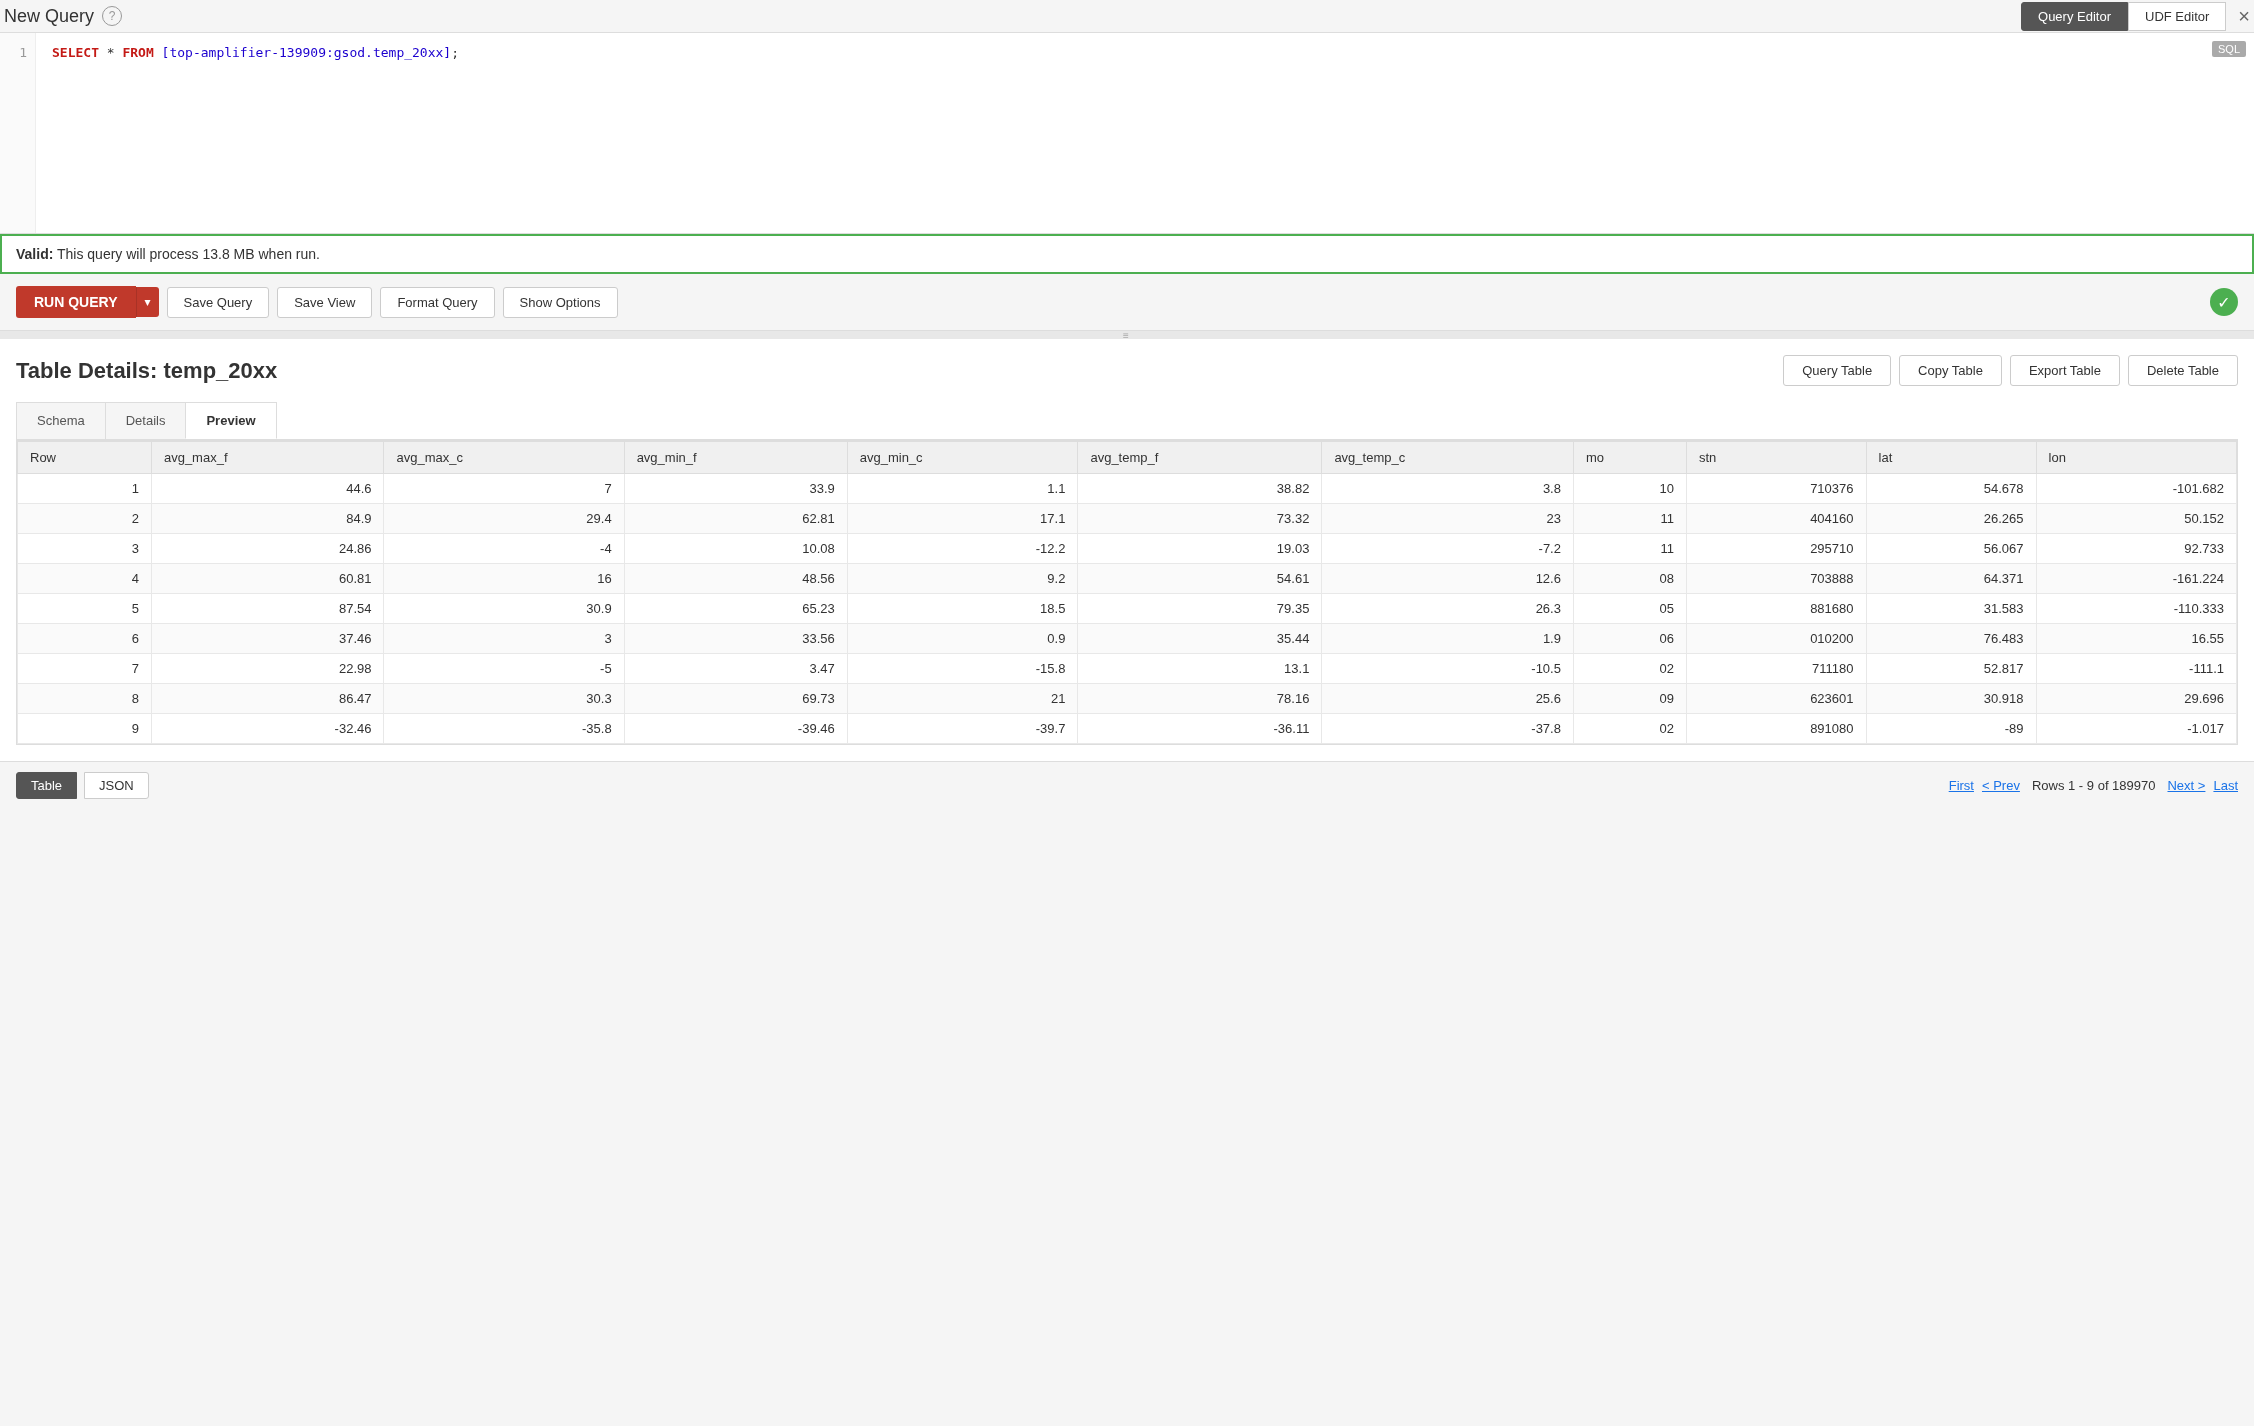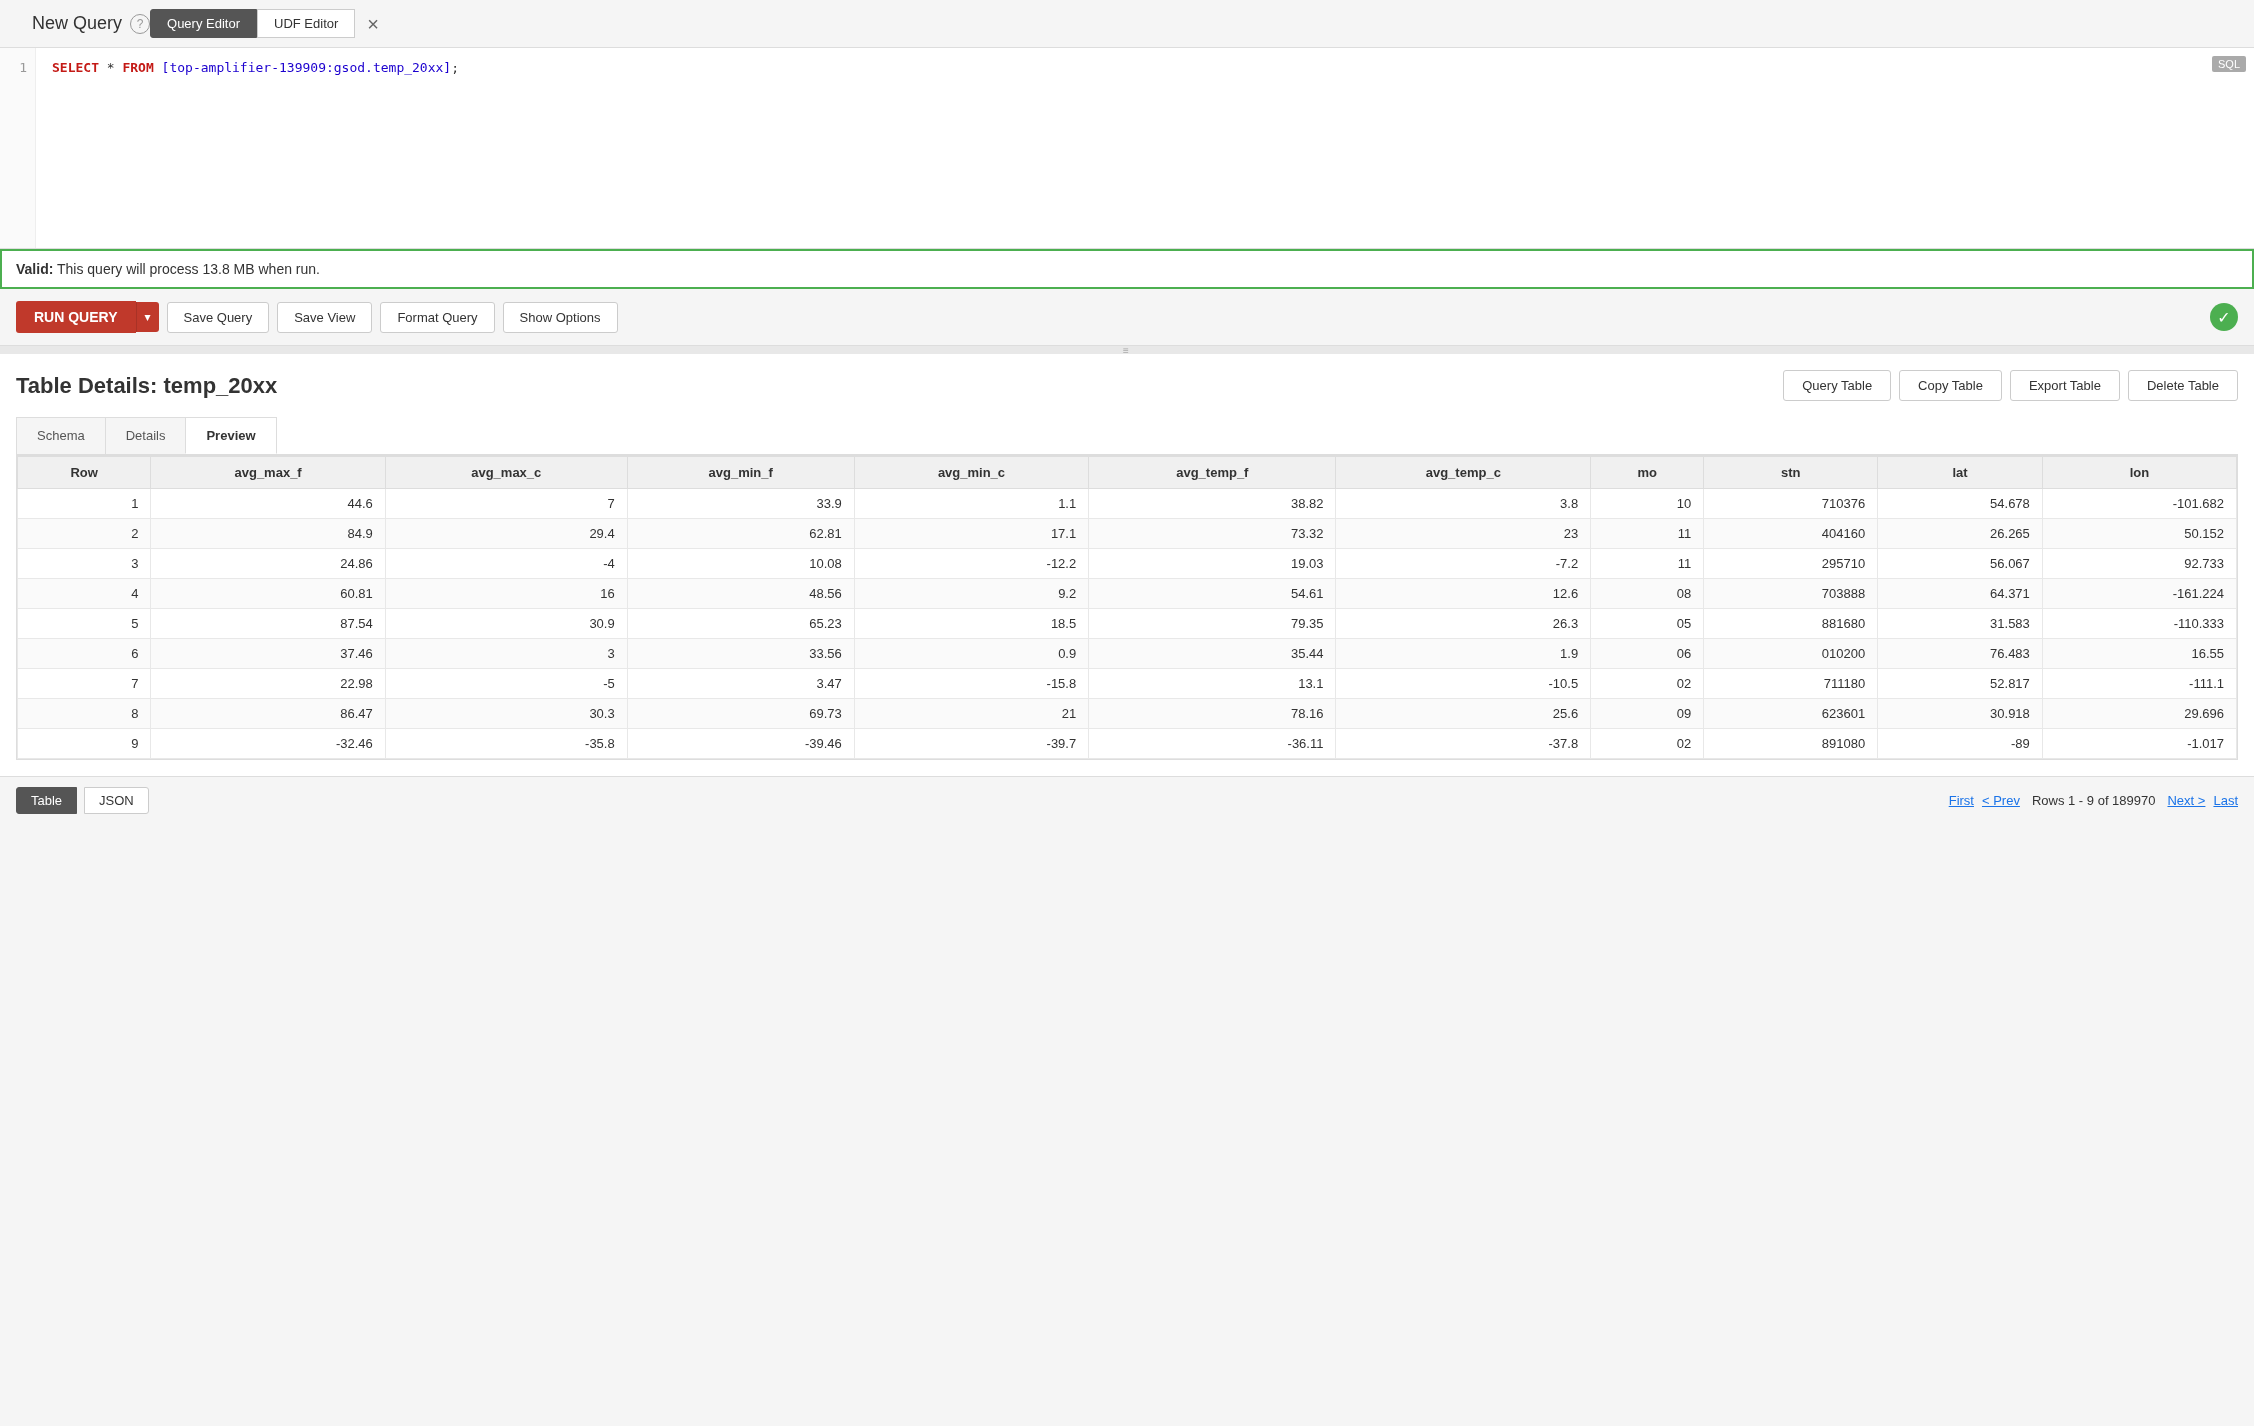--- a/index.html
+++ b/index.html
@@ -1,24 +1,24 @@
 <!DOCTYPE html>
 <html><head>
   <meta charset="utf-8">
   <style>
     * { box-sizing: border-box; margin: 0; padding: 0; }
     body { font-family: Arial, sans-serif; font-size: 14px; color: #333; background: #f5f5f5; }
 
     
     .header {
-      display: flex; align-items: center; justify-content: flex-start;
-      padding: 8px 32px;
+      display: flex; align-items: center; justify-content: space-between;
+      padding: 8px 4px;
       background: #f5f5f5;
       border-bottom: 1px solid #ddd;
-      height: 48px;
+      height: 33px;
     }
     .header-left { display: flex; align-items: center; gap: 8px; }
     .header-title { font-size: 18px; font-weight: normal; color: #333; }
     .help-icon {
       width: 20px; height: 20px; border-radius: 50%; border: 1px solid #999;
       display: inline-flex; align-items: center; justify-content: center;
       font-size: 12px; color: #999; cursor: pointer;
     }
     .header-right { display: flex; align-items: center; gap: 0; }
     .tab-btn {
@@ -157,22 +157,22 @@
     .data-table-wrap {
       overflow-x: auto;
       border: 1px solid #ddd;
     }
     .data-table {
       width: 100%; border-collapse: collapse;
       font-size: 13px;
     }
     .data-table th {
       background: #f0f0f0; padding: 8px 12px;
-      border: 1px solid #ddd; text-align: center;
-      font-weight: bold; color: #333;
+      border: 1px solid #ddd; text-align: left;
+      font-weight: normal; color: #333;
     }
     .data-table td {
       padding: 7px 12px; border: 1px solid #e8e8e8;
       text-align: right; color: #333;
     }
     .data-table tr:nth-child(even) { background: #fafafa; }
 
     
     .table-footer {
       display: flex; align-items: center; justify-content: space-between;

